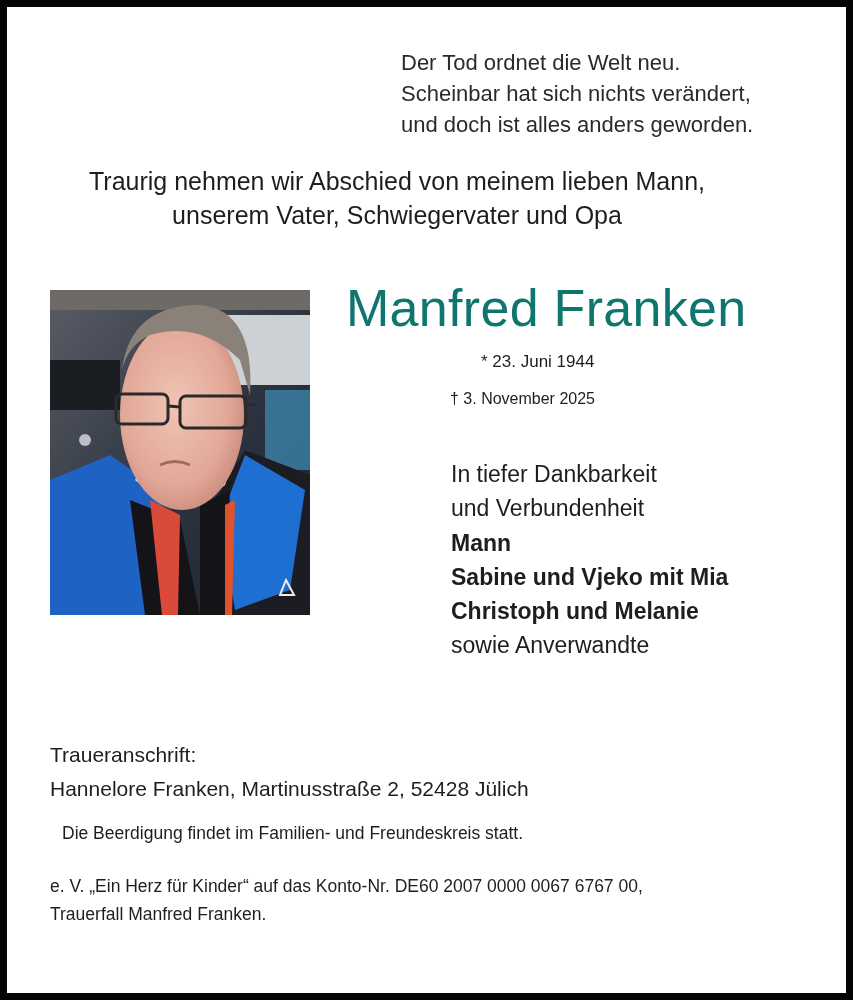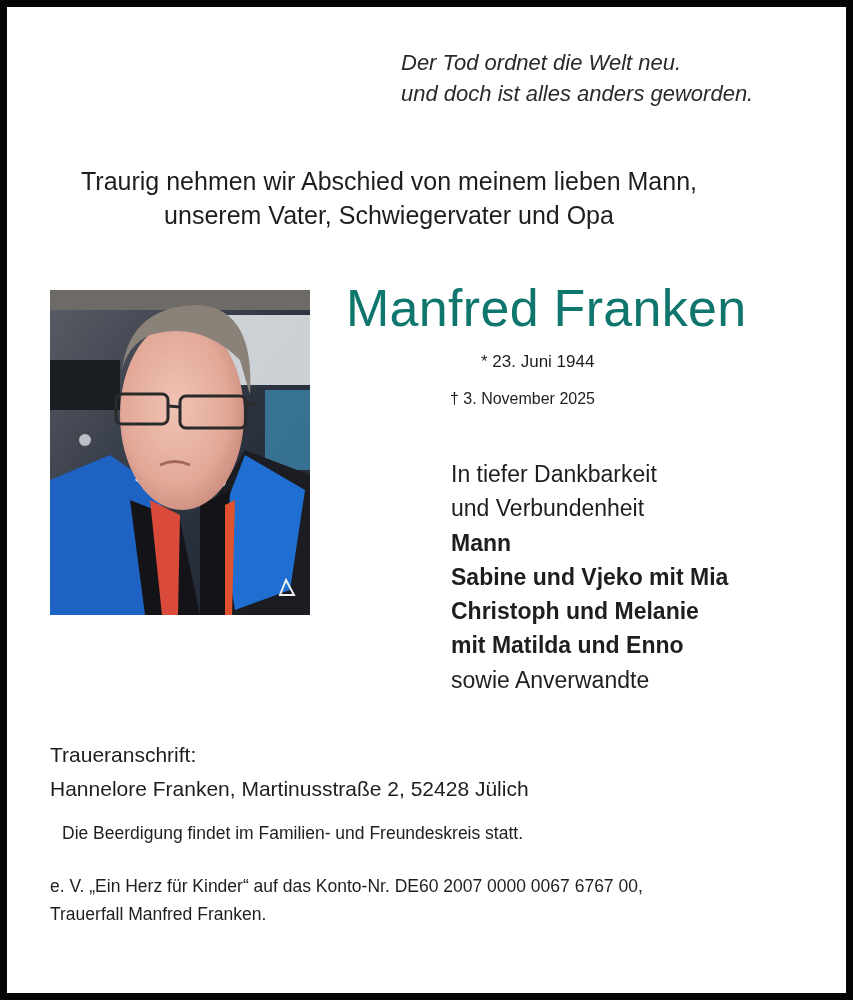--- a/index.html
+++ b/index.html
@@ -1,40 +1,41 @@
 <!DOCTYPE html>
 <html><head>
 <meta charset="utf-8">
 <style>
   html, body { margin: 0; padding: 0; background: #ffffff; }
   body { width: 853px; height: 1000px; position: relative; overflow: hidden;
          font-family: "Liberation Sans", sans-serif; color: #1e1e1e; }
   .frame { position: absolute; left: 0; top: 0; width: 853px; height: 1000px;
            box-sizing: border-box; border: 7px solid #050505; }
   .abs { position: absolute; white-space: nowrap; }
-  .motto { left: 401px; top: 47px; font-style: italic; font-size: 22px; line-height: 31px; color: #2a2a2a; }
-  .intro { left: 0; width: 778px; top: 164px; text-align: center; font-size: 25px; line-height: 34px; }
+  .motto { left: 401px; top: 47px; font-size: 22px; line-height: 31px; color: #2a2a2a; }
+  .intro { left: 8px; width: 778px; top: 164px; text-align: center; font-size: 25px; line-height: 34px; }
   .name { left: 346px; top: 276px; font-size: 52px; line-height: 64px; color: #0f766e; letter-spacing: 0.3px; }
   .birth { left: 481px; top: 346px; font-size: 17px; line-height: 32px; }
   .death { left: 450px; top: 383px; font-size: 16px; line-height: 32px; }
   .mourners { left: 451px; top: 457px; font-size: 23px; line-height: 34.3px; }
   .mourners div { white-space: nowrap; }
   .mourners .bold { font-weight: bold; }
   .photo { position: absolute; left: 50px; top: 290px; width: 260px; height: 325px; overflow: hidden; background: #3a4350; }
   .addr { left: 50px; top: 738px; font-size: 21px; line-height: 34px; }
   .burial { left: 50px; top: 820px; font-size: 17.5px; line-height: 26px; margin-left: 12px; }
   .donation { left: 50px; top: 873px; font-size: 17.5px; line-height: 27.5px; }
 </style>
 </head>
 <body>
 
 <div class="frame"></div>
 
 <div class="abs motto">
   <div>Der Tod ordnet die Welt neu.</div>
+  <div>Scheinbar hat sich nichts verändert,</div>
   <div>und doch ist alles anders geworden.</div>
 </div>
 
 <div class="abs intro">
   <div>Traurig nehmen wir Abschied von meinem lieben Mann,</div>
   <div>unserem Vater, Schwiegervater und Opa</div>
 </div>
 
 <div class="photo" title="Portrait of an elderly man with glasses wearing a blue and black jacket">
   <svg width="260" height="325" viewBox="0 0 260 325" xmlns="http://www.w3.org/2000/svg">
@@ -78,21 +79,20 @@
 <div class="abs name">Manfred Franken</div>
 <div class="abs birth">* 23. Juni 1944</div>
 <div class="abs death">† 3. November 2025</div>
 
 <div class="abs mourners">
   <div>In tiefer Dankbarkeit</div>
   <div>und Verbundenheit</div>
   <div class="bold">Mann</div>
   <div class="bold">Sabine und Vjeko mit Mia</div>
   <div class="bold">Christoph und Melanie</div>
-  <div class="bold">mit Matilda und Enno</div>
   <div>sowie Anverwandte</div>
 </div>
 
 <div class="abs addr">
   <div>Traueranschrift:</div>
   <div>Hannelore Franken, Martinusstraße 2, 52428 Jülich</div>
 </div>
 
 <div class="abs burial">Die Beerdigung findet im Familien- und Freundeskreis statt.</div>
 

